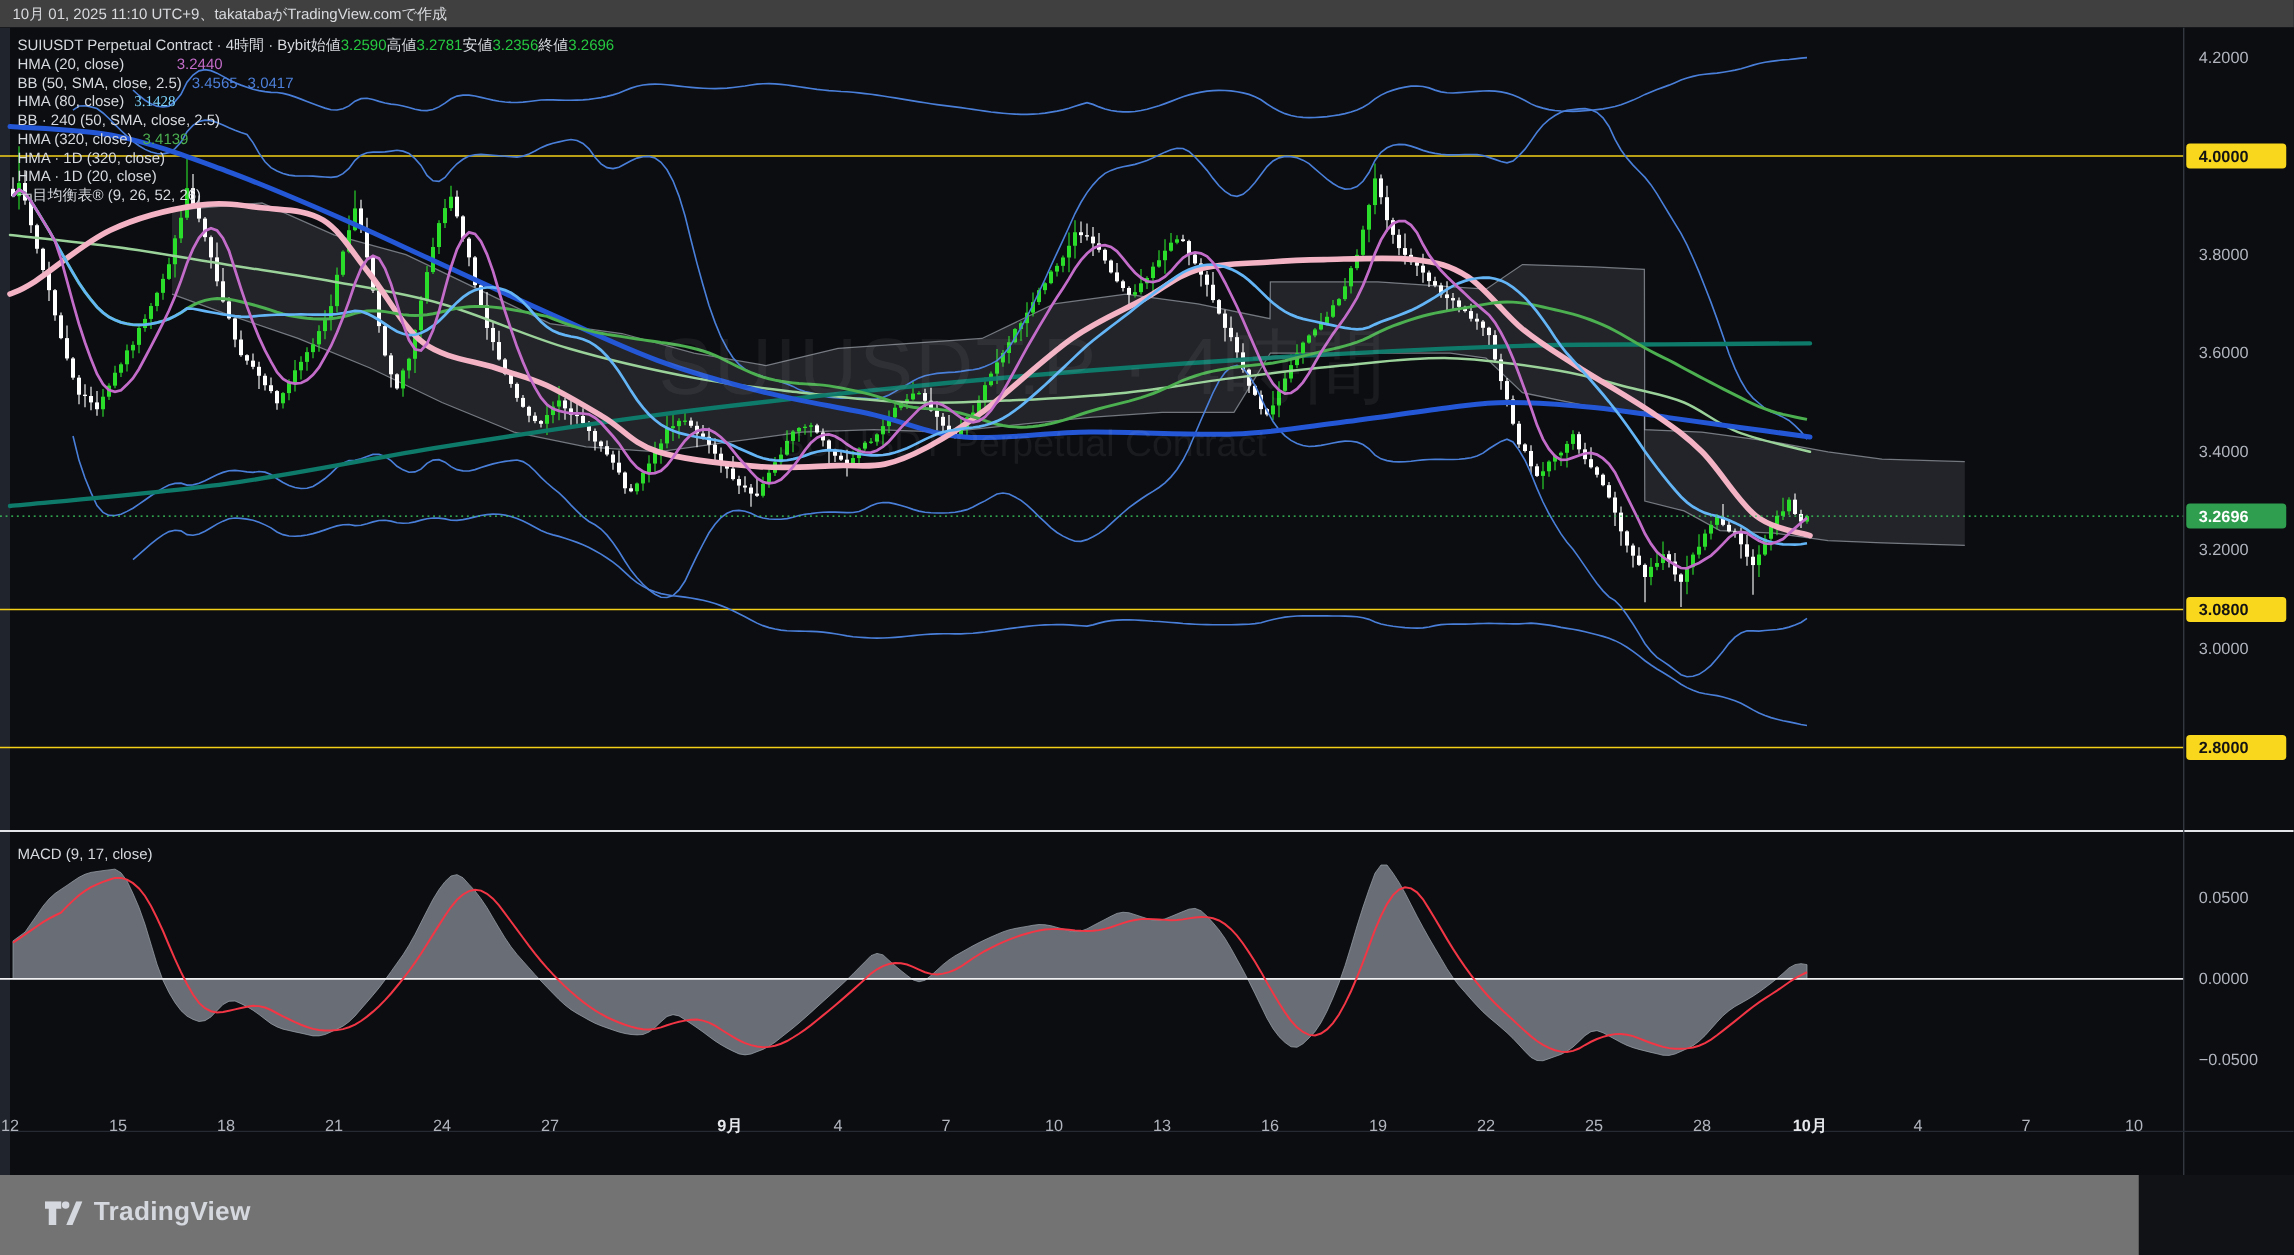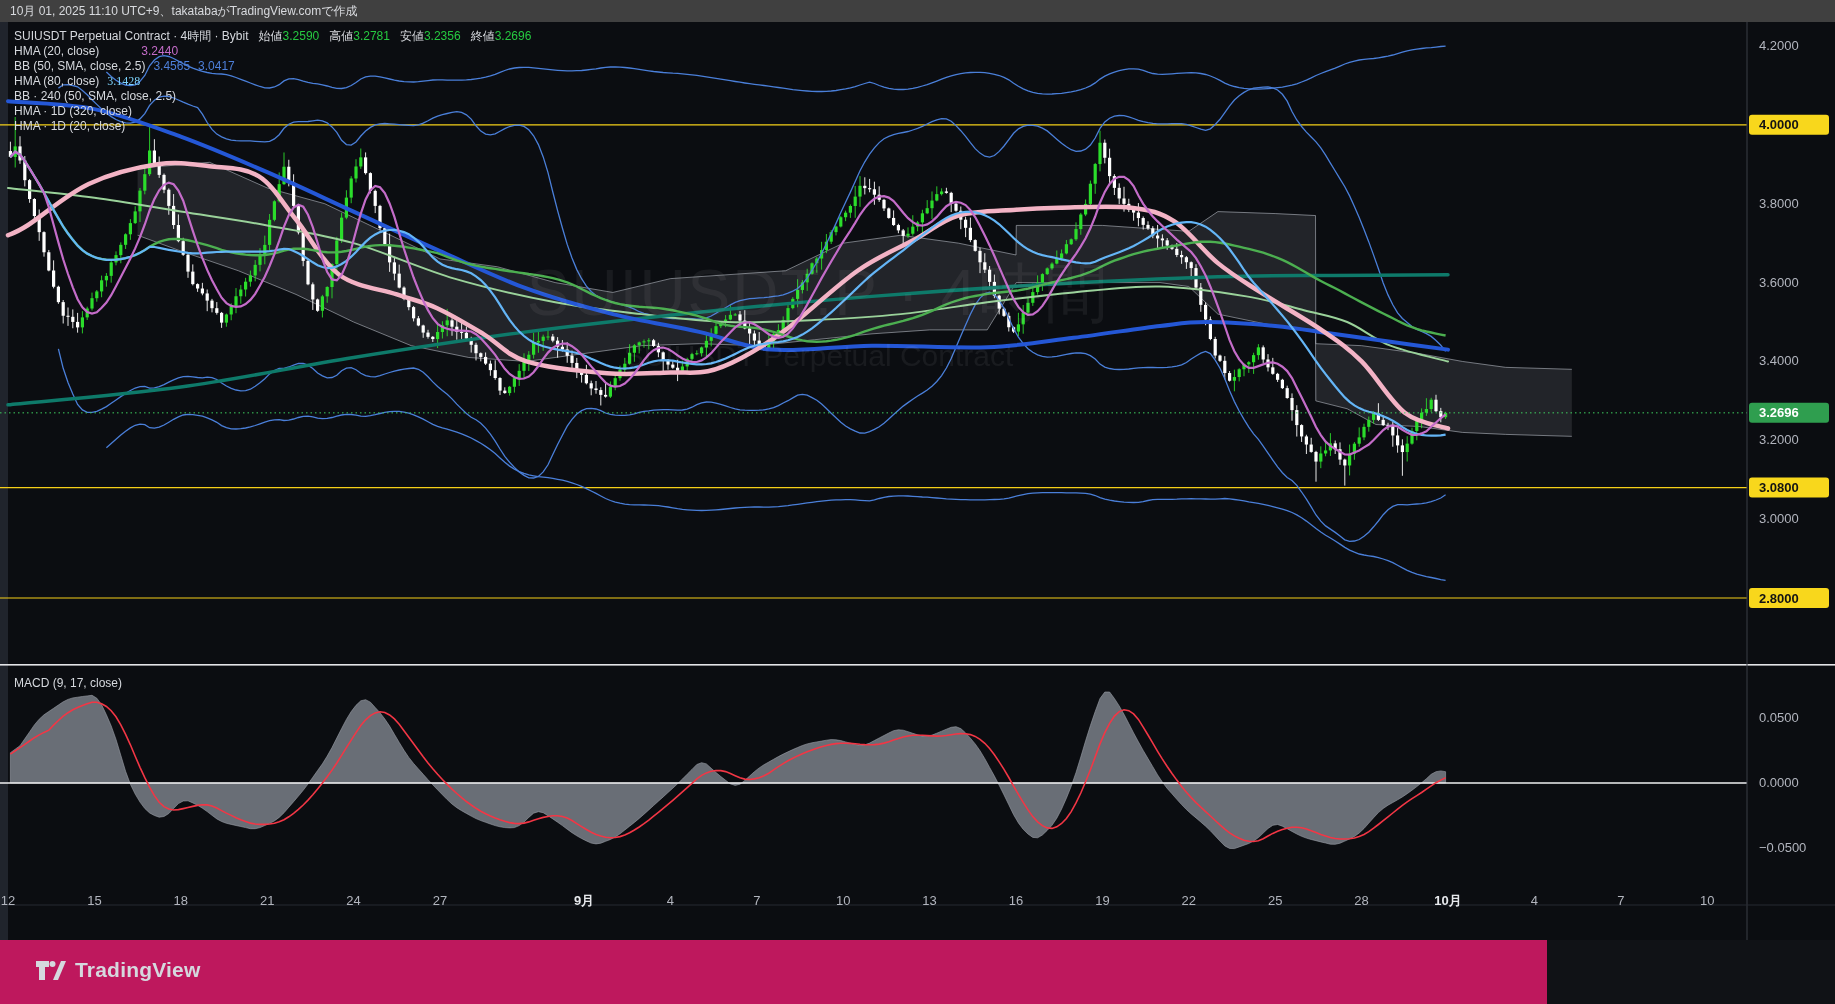--- a/index.html
+++ b/index.html
@@ -4,27 +4,27 @@
 <style>
   html,body{margin:0;padding:0;background:#101216;width:1835px;height:1004px;overflow:hidden;
     font-family:"Liberation Sans", sans-serif;-webkit-font-smoothing:antialiased;}
   .topbar{position:absolute;left:0;top:0;width:1835px;height:22px;background:#404040;
     color:#d8dade;font-size:12px;line-height:22px;padding-left:10px;box-sizing:border-box;white-space:nowrap;}
   .chart-wrap{position:absolute;left:0;top:22px;width:1835px;height:918px;background:#0b0d11;}
   svg{display:block}
   .legend{position:absolute;left:14px;top:7px;color:#d6d9de;font-size:12px;line-height:15px;z-index:5;}
   .legend .row{white-space:nowrap;cursor:default;}
   .legend .val{margin-left:8px;}
-  .legend .ohlc-label{margin-left:10px;color:#d6d9de;}
+  .legend .ohlc-label{color:#d6d9de;}
   .macd-legend{position:absolute;left:14px;top:654px;color:#d6d9de;font-size:12px;z-index:5;}
   .watermark{position:absolute;left:0;top:228px;width:1637px;text-align:center;z-index:1;
     color:rgba(255,255,255,0.06);pointer-events:none;}
   .watermark .wm1{font-size:64px;letter-spacing:2px;}
   .watermark .wm2{font-size:30px;margin-top:2px;}
-  .bottombar{position:absolute;left:0;top:940px;width:1547px;height:64px;background:#be185d;}
+  .bottombar{position:absolute;left:0;top:940px;width:1711px;height:64px;background:#737373;}
   .logo{position:absolute;left:36px;top:18px;display:flex;align-items:center;color:#d5d8de;
     font-size:21px;font-weight:bold;letter-spacing:0.2px;cursor:pointer;}
   .logo svg{margin-right:9px}
 </style>
 </head>
 <body>
 
 <div class="topbar">
   <span>10月 01, 2025 11:10 UTC+9、takatabaがTradingView.comで作成</span>
 </div>
@@ -33,22 +33,24 @@
   <div class="watermark">
     <div class="wm1">SUIUSDT.P · 4時間</div>
     <div class="wm2">SUIUSDT Perpetual Contract</div>
   </div>
   <div class="legend" id="legend">
       <div class="row"><span>SUIUSDT Perpetual Contract · 4時間 · Bybit</span><span class="ohlc-label">始値</span><span style="color: rgb(38, 201, 64);">3.2590</span><span class="ohlc-label">高値</span><span style="color: rgb(38, 201, 64);">3.2781</span><span class="ohlc-label">安値</span><span style="color: rgb(38, 201, 64);">3.2356</span><span class="ohlc-label">終値</span><span style="color: rgb(38, 201, 64);">3.2696</span></div>
       <div class="row"><span>HMA (20, close)</span><span class="val" style="color: rgb(196, 108, 201); margin-left: 42px;">3.2440</span></div>
       <div class="row"><span>BB (50, SMA, close, 2.5)</span><span class="val" style="color: rgb(77, 127, 217);">3.4565</span><span class="val" style="color: rgb(77, 127, 217);">3.0417</span></div>
       <div class="row"><span>HMA (80, close)</span><span class="val" style="color: #7dd3fc; font-family: Liberation Serif, serif;">3.1428</span></div>
       <div class="row"><span>BB · 240 (50, SMA, close, 2.5)</span></div>
+      <div class="row"><span>HMA (320, close)</span><span class="val" style="color: rgb(76, 175, 80);">3.4139</span></div>
       <div class="row"><span>HMA · 1D (320, close)</span></div>
       <div class="row"><span>HMA · 1D (20, close)</span></div>
+      <div class="row"><span>一目均衡表® (9, 26, 52, 26)</span></div>
     </div>
   <div class="macd-legend">
     <span>MACD (9, 17, close)</span>
   </div>
   <svg id="chart" width="1835" height="918">
       <rect x="0" y="0" width="1835" height="918" fill="#0b0d11"></rect>
       <rect x="0" y="0" width="8" height="918" fill="#20242c"></rect>
       <g>
         <path d="M137.6,146.233 L209.6,140.31850000000014 L267.2,165.94800000000012 L324.8,181.72000000000014 L382.40000000000003,209.32100000000008 L440,236.92200000000003 L497.6,244.80800000000002 L555.2,260.58000000000004 L612.8000000000001,270.4375 L670.4,256.6370000000001 L728,252.69400000000005 L785.6,248.75100000000012 L843.2,221.15 L900.8000000000001,213.264 L958.4,221.15 L1016,232.9790000000001 L1016.288,203.40650000000002 L1102.4,203.40650000000002 L1188.8,209.32100000000008 L1217.888,189.60600000000017 L1275.2,191.5775000000001 L1315.52,193.54900000000006 L1315.808,321.6965000000001 L1361.6000000000001,323.6680000000001 L1419.2,331.5540000000001 L1462.4,339.4400000000001 L1505.6000000000001,345.35450000000014 L1571.84,347.32600000000014 L1571.84,414.3570000000001 L1505.6000000000001,412.38550000000015 L1462.4,410.414 L1419.2,404.4995000000001 L1376,402.528 L1347.2,386.75600000000014 L1315.808,378.8700000000002 L1315.52,307.8960000000001 L1275.2,303.953 L1217.888,292.1240000000001 L1188.8,264.52300000000014 L1160,260.58000000000004 L1102.4,260.58000000000004 L1016.288,260.58000000000004 L987.2,307.8960000000001 L929.6,307.8960000000001 L872,311.839 L814.4,317.75350000000003 L756.8000000000001,323.6680000000001 L699.2,321.6965000000001 L641.6,323.6680000000001 L584,331.5540000000001 L526.4,339.4400000000001 L468.8,335.497 L411.2,323.6680000000001 L353.6,300.0100000000001 L296,272.4090000000001 L238.4,248.75100000000012 L180.8,229.036 L137.6,213.264 Z" fill="rgba(165,170,180,0.15)" stroke="none"></path>
         <path d="M137.6,146.233 L209.6,140.31850000000014 L267.2,165.94800000000012 L324.8,181.72000000000014 L382.40000000000003,209.32100000000008 L440,236.92200000000003 L497.6,244.80800000000002 L555.2,260.58000000000004 L612.8000000000001,270.4375 L670.4,256.6370000000001 L728,252.69400000000005 L785.6,248.75100000000012 L843.2,221.15 L900.8000000000001,213.264 L958.4,221.15 L1016,232.9790000000001 L1016.288,203.40650000000002 L1102.4,203.40650000000002 L1188.8,209.32100000000008 L1217.888,189.60600000000017 L1275.2,191.5775000000001 L1315.52,193.54900000000006 L1315.808,321.6965000000001 L1361.6000000000001,323.6680000000001 L1419.2,331.5540000000001 L1462.4,339.4400000000001 L1505.6000000000001,345.35450000000014 L1571.84,347.32600000000014" fill="none" stroke="rgba(195,200,210,0.55)" stroke-width="1"></path>

